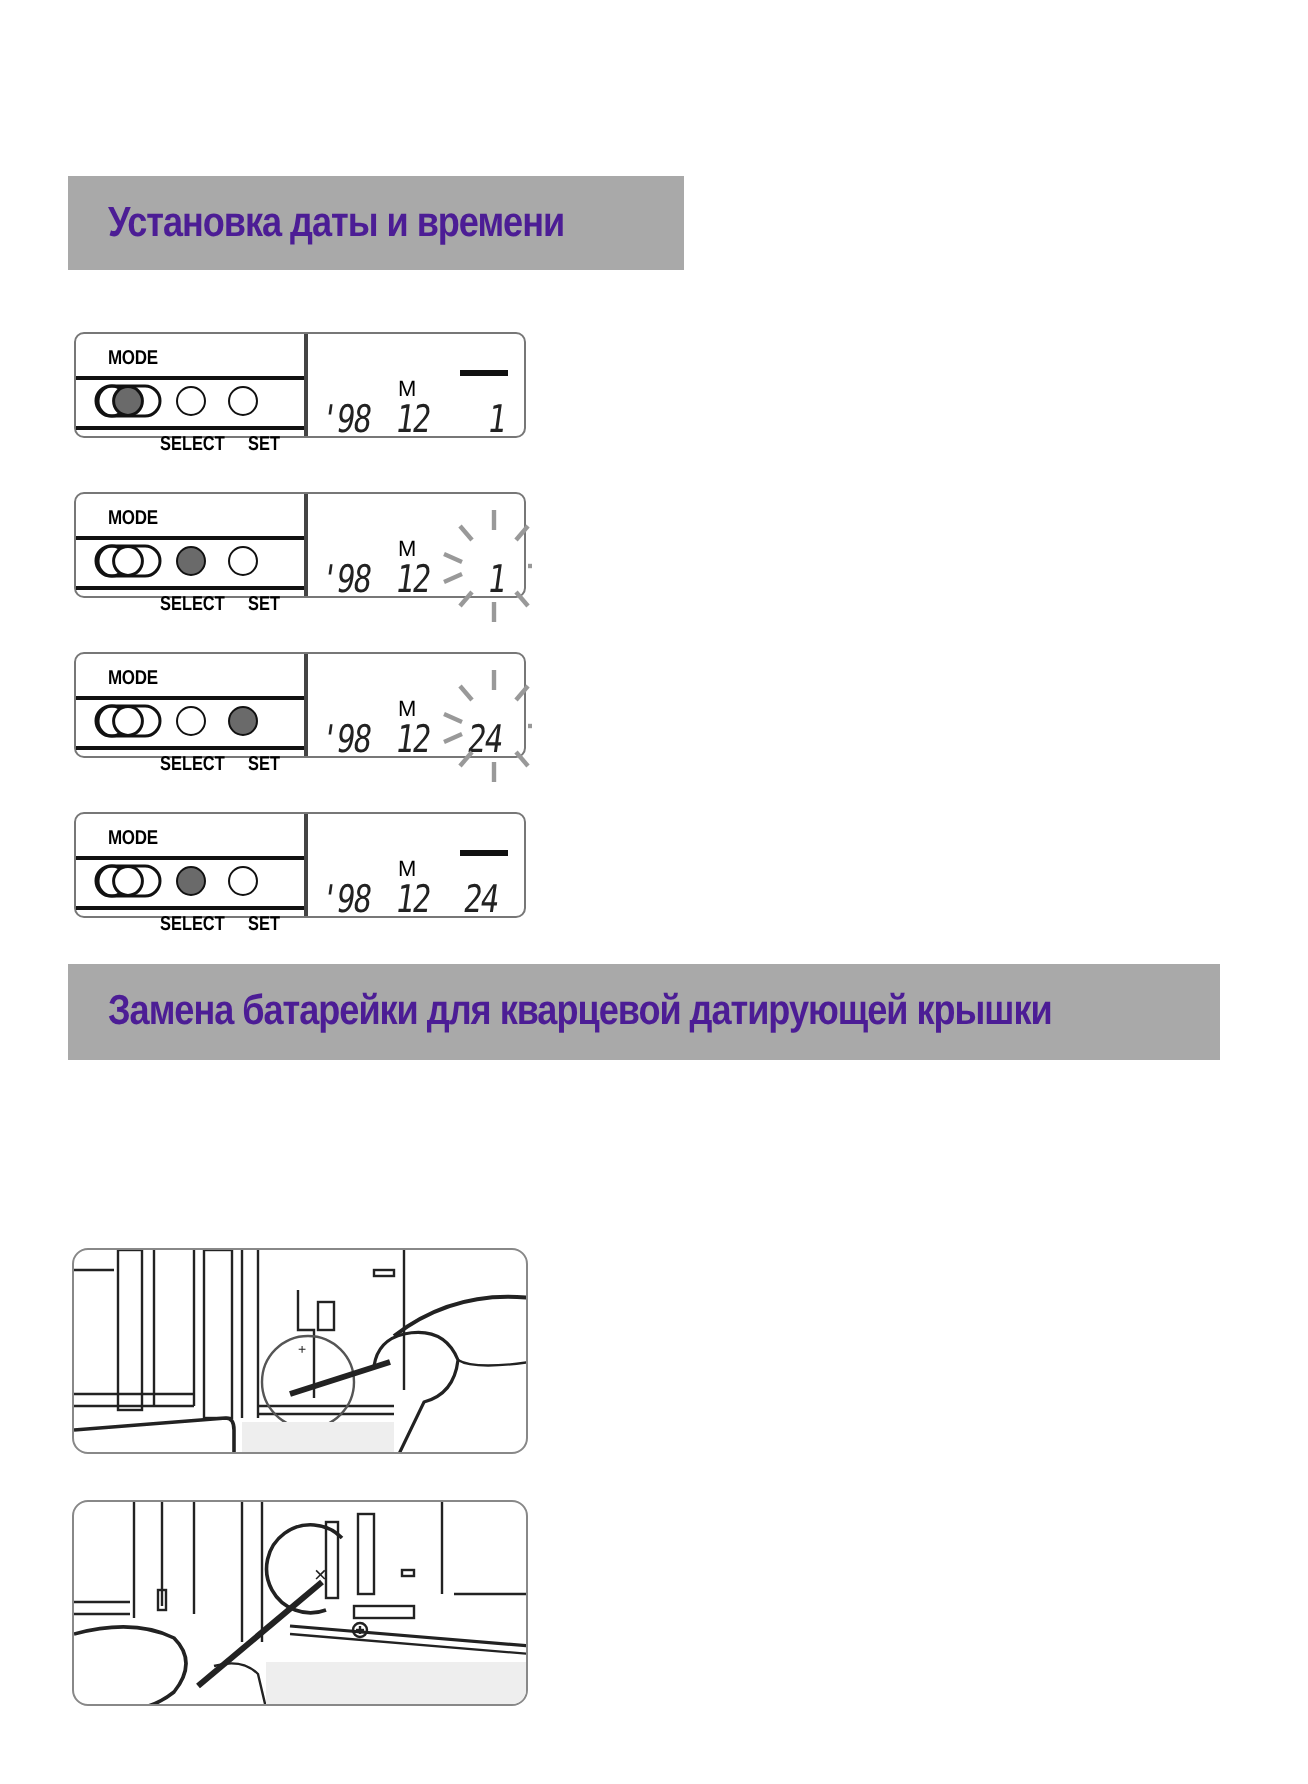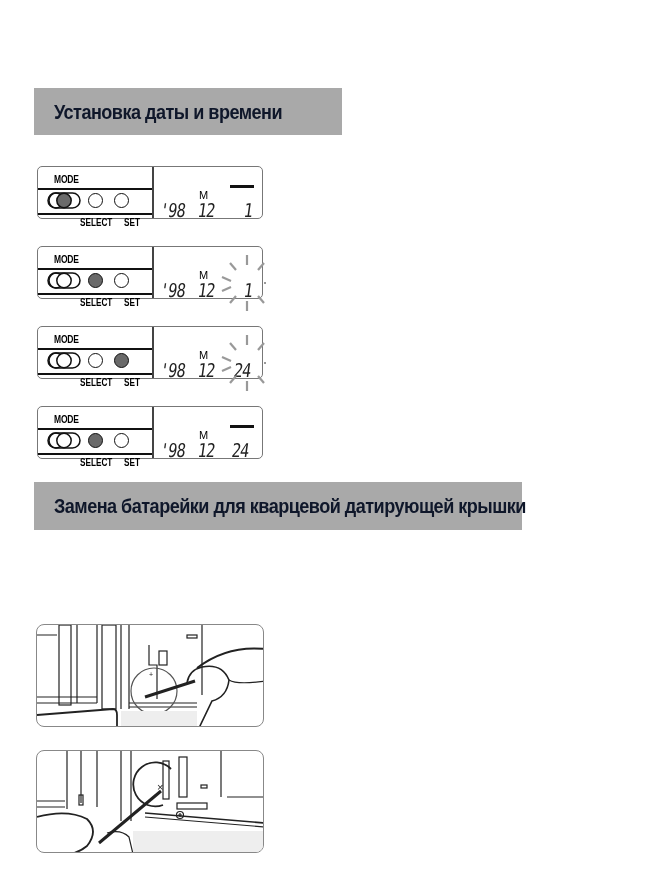--- a/index.html
+++ b/index.html
@@ -1,25 +1,25 @@
 <!DOCTYPE html>
 <html><head>
 <meta charset="utf-8">
 <style>
   html, body { margin:0; padding:0; background:#fff; }
   body { width:654px; height:892px; position:relative; overflow:hidden; font-family:"Liberation Sans", sans-serif; }
   .heading {
     position:absolute; background:#a9a9a9; border-radius:0;
-    font-family:"Liberation Sans", sans-serif; font-weight:bold; color:#0f172a;
+    font-family:"Liberation Sans", sans-serif; font-weight:bold; color:#4c1d95;
     display:flex; align-items:center; padding-left:20px; box-sizing:border-box;
     font-size:21px; letter-spacing:-0.6px; transform-origin:left center;
   }
   .heading span { display:inline-block; transform:scaleX(0.86); transform-origin:left center; white-space:nowrap; }
   .h1 { left:34px; top:88px; width:308px; height:47px; }
-  .h2 { left:34px; top:482px; width:488px; height:48px; }
+  .h2 { left:34px; top:482px; width:576px; height:48px; }
 
   .panel {
     position:absolute; left:37px; width:226px; height:53px;
     border:1.5px solid #777; border-radius:5px; background:#fff; box-sizing:border-box;
   }
   .panel .divider { position:absolute; left:114px; top:0; bottom:0; width:1.5px; background:#444; }
   .panel .line1 { position:absolute; left:0; width:114px; top:21px; height:2px; background:#111; }
   .panel .line2 { position:absolute; left:0; width:114px; top:46px; height:2px; background:#111; }
   .panel .mode-label { position:absolute; left:16px; top:7px; font-size:10px; font-weight:bold; transform:scaleX(0.85); transform-origin:left; letter-spacing:-0.2px; }
   .panel .select-label { position:absolute; left:42px; top:50px; font-size:10px; font-weight:bold; transform:scaleX(0.82); transform-origin:left; }

